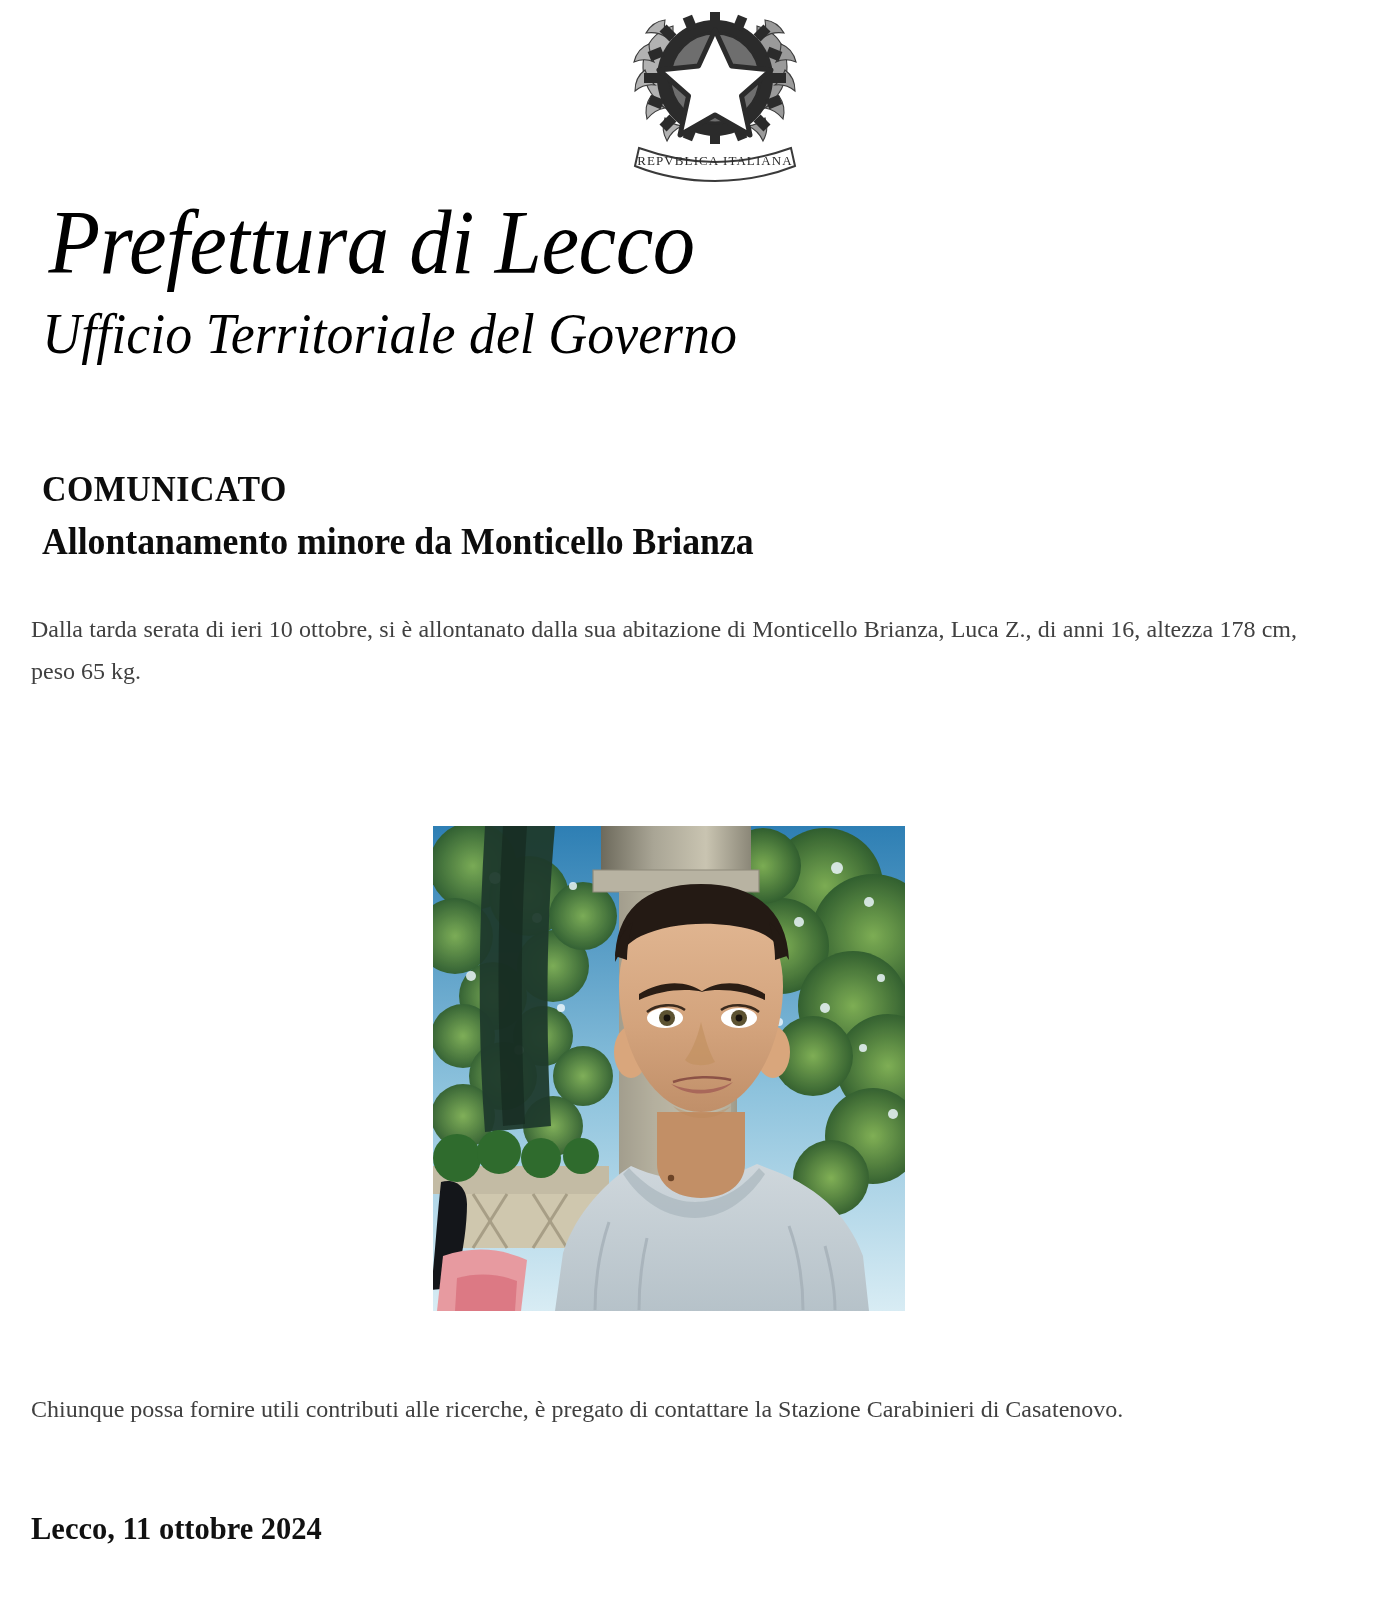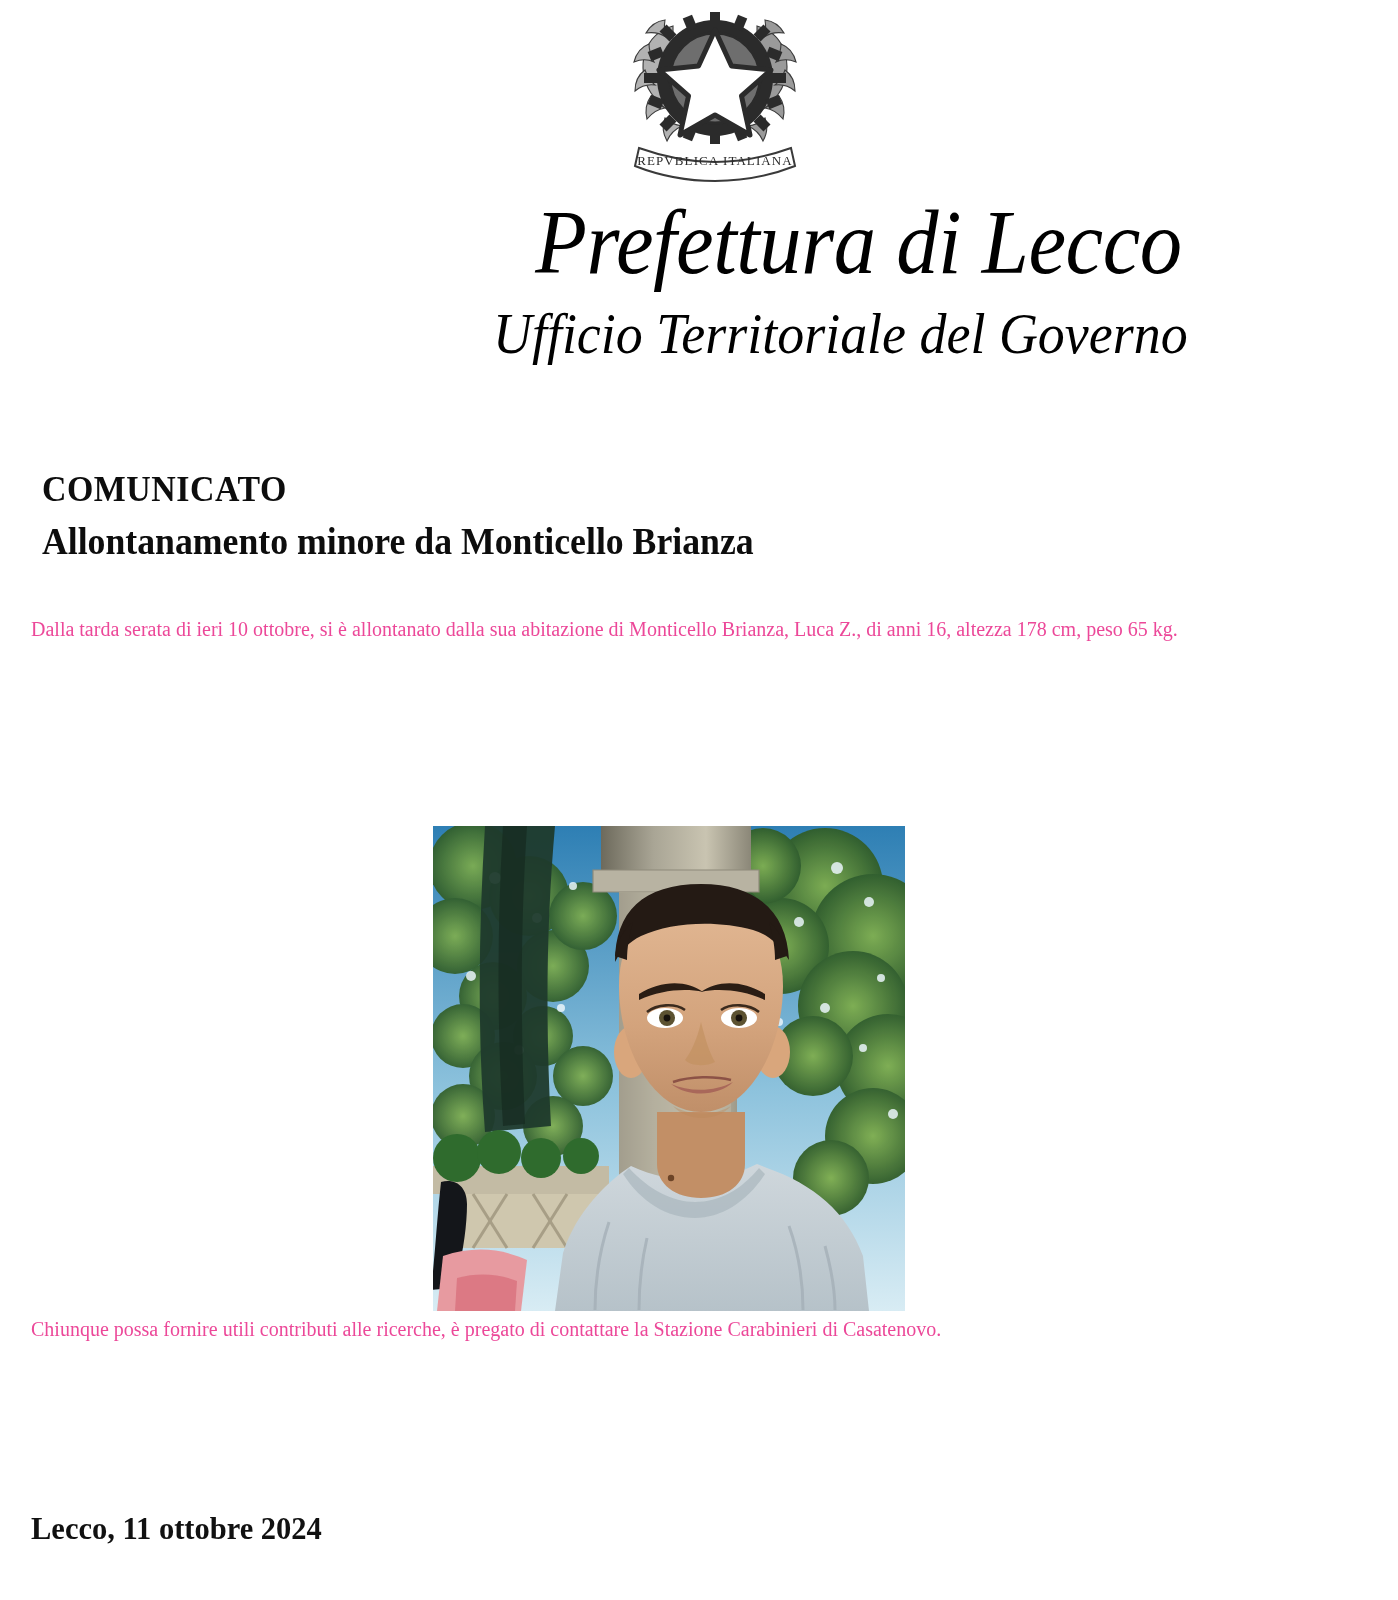--- a/index.html
+++ b/index.html
@@ -38,22 +38,21 @@
     height: 178px;
     display: block;
   }
 
   
   .title-block {
     position: absolute;
     top: 196px;
     left: 0;
     width: 1210px;
-    text-align: right;
-    margin-left: 20px;
+    text-align: left;
   }
   .title-main {
     font-family: "Liberation Serif", "DejaVu Serif", serif;
     font-style: italic;
     font-weight: 400;
     font-size: 92px;
     line-height: 1.02;
     letter-spacing: -0.5px;
     transform: scaleX(0.92);
     transform-origin: center top;
@@ -104,26 +103,26 @@
 
   
   .body-block {
     position: absolute;
     top: 608px;
     left: 31px;
     width: 1266px;
   }
   .para {
     font-family: "Liberation Serif", "DejaVu Serif", serif;
-    font-size: 20px;
+    font-size: 24px;
     line-height: 42px;
     text-align: justify;
     text-justify: inter-word;
     margin: 0 0 30px 0;
-    color: #ec4899;
+    color: #404040;
   }
   .para:last-child { margin-bottom: 0; }
 
   
   .photo-wrap {
     position: absolute;
     top: 826px;
     left: 433px;
     width: 472px;
     height: 485px;
@@ -132,21 +131,21 @@
   }
   .photo {
     display: block;
     width: 472px;
     height: 485px;
   }
 
   
   .closing-block {
     position: absolute;
-    top: 1308px;
+    top: 1388px;
     left: 31px;
     width: 1266px;
   }
   .date-block {
     position: absolute;
     top: 1508px;
     left: 31px;
     width: 700px;
   }
   .date-line {

